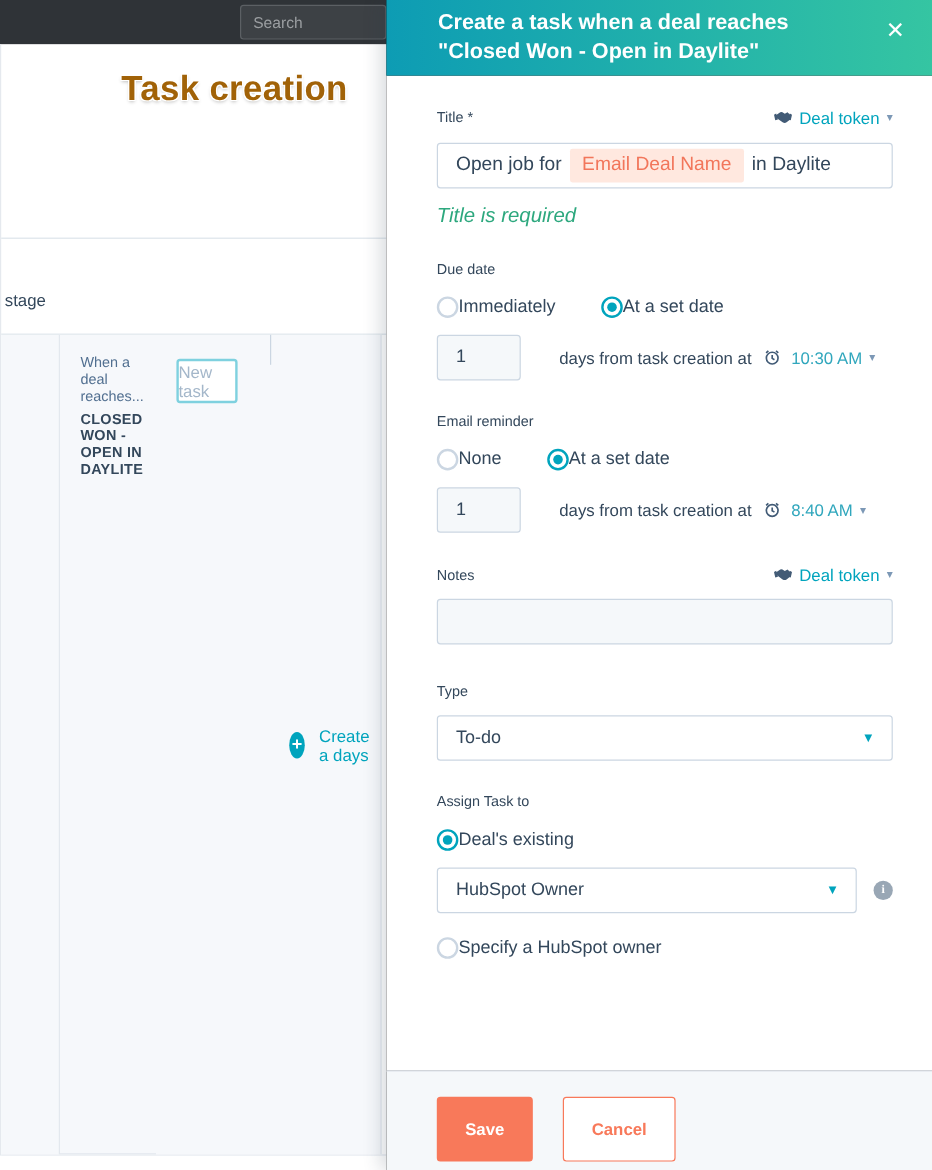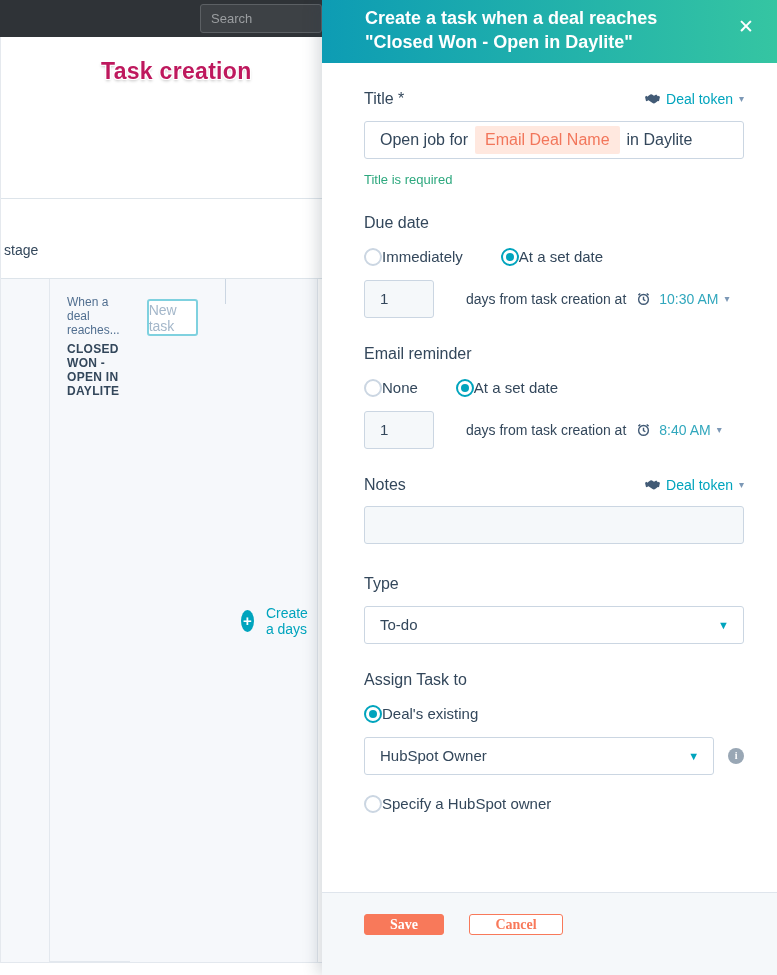--- a/index.html
+++ b/index.html
@@ -25,21 +25,21 @@
     font-family:"Liberation Sans", sans-serif;
   }
   .nav-search::placeholder { color:#9b9ea1; }
 
   .page {
     position:absolute; top:37px; left:0; width:777px; height:926px;
     background:#fff; border-left:1px solid #e5e9ee;
   }
   .page-title {
     position:absolute; top:21px; left:100px;
-    font-size:23px; font-weight:bold; color:#be185d; letter-spacing:.3px;
+    font-size:29px; font-weight:bold; color:#a16207; letter-spacing:.3px;
     text-shadow:
       -1px -1px 0 #fff, 1px -1px 0 #fff, -1px 1px 0 #fff, 1px 1px 0 #fff,
       0 2px 3px rgba(0,0,0,.25);
   }
   .rule-1 { position:absolute; top:161px; left:0; width:330px; border-top:1px solid #dde4ea; }
   .stage-text { position:absolute; top:205px; left:3px; font-size:14px; color:#33475b; }
 
   .canvas {
     position:absolute; top:241px; left:0; width:330px; height:685px;
     border-top:1px solid #dde4ea; border-bottom:1px solid #e3e8ee;
@@ -88,38 +88,38 @@
   .panel-close {
     position:absolute; right:18px; top:14px; width:26px; height:26px;
     color:#fff; font-size:19px; line-height:26px; text-align:center; cursor:pointer;
   }
   .panel-body { flex:1; background:#fff; padding:27px 33px 0 42px; overflow:hidden; }
   .panel-footer {
     height:83px; background:#f5f8fa; border-top:1px solid #dfe5ec;
     padding:21px 0 0 42px; display:flex; align-items:flex-start;
   }
 
-  .field-label { font-size:16px; color:#33475b; font-weight:500; }
+  .field-label { font-size:12px; color:#33475b; font-weight:500; }
   .label-row { display:flex; justify-content:space-between; align-items:center; }
   .token-link { display:flex; align-items:center; cursor:pointer; }
   .token-link .hand-icon { margin-right:6px; display:inline-flex; }
   .token-link-text { color:#00a4bd; font-size:14px; }
   .caret-sm { color:#7c98b6; font-size:10px; margin-left:6px; }
 
   .title-input {
     margin-top:13px; width:380px; height:38px;
     border:1px solid #cbd6e2; border-radius:3px; background:#fff;
     display:flex; align-items:center; padding:0 10px 0 15px;
     font-size:16px; color:#33475b; cursor:text;
   }
   .token-chip {
     background:#ffe8df; color:#f2765b; padding:5px 10px; border-radius:2px;
     margin:0 7px; font-size:16px; white-space:nowrap;
   }
-  .field-error { margin-top:13px; font-size:13px; color:#2da87e; }
+  .field-error { margin-top:13px; font-size:17px; color:#2da87e;font-style:italic; }
 
   .section { margin-top:27px; }
   .radio-row { display:flex; align-items:center; margin-top:16px; }
   .radio-opt { display:flex; align-items:center; cursor:pointer; }
   .radio-opt + .radio-opt { margin-left:38px; }
   .radio {
     width:18px; height:18px; border-radius:50%; background:#fff;
     border:2px solid #cbd6e2; position:relative; flex:none;
   }
   .radio.selected { border-color:#00a4bd; }
@@ -154,22 +154,22 @@
   .owner-row { display:flex; align-items:center; margin-top:14px; }
   .owner-row .select-box { margin-top:0; width:353px; }
   .info-icon {
     margin-left:14px; width:16px; height:16px; border-radius:50%;
     background:#99a7b5; color:#fff; font-size:10px; font-weight:bold;
     font-family:"Liberation Serif", serif;
     display:flex; align-items:center; justify-content:center; cursor:pointer;
   }
 
   .btn {
-    height:21px; border-radius:3px; font-size:14px; font-weight:bold;
-    cursor:pointer; font-family:Liberation Serif, serif;
+    height:54px; border-radius:3px; font-size:14px; font-weight:bold;
+    cursor:pointer; font-family:Liberation Sans, sans-serif;
   }
   .btn-save { width:80px; background:#f8795a; border:1px solid #f8795a; color:#fff; }
   .btn-cancel { width:94px; margin-left:25px; background:#fff; border:1px solid #f8795a; color:#f8795a; }
 
   svg { display:block; }
 </style>
 </head>
 <body>
 
 <div class="stage-wrap">

